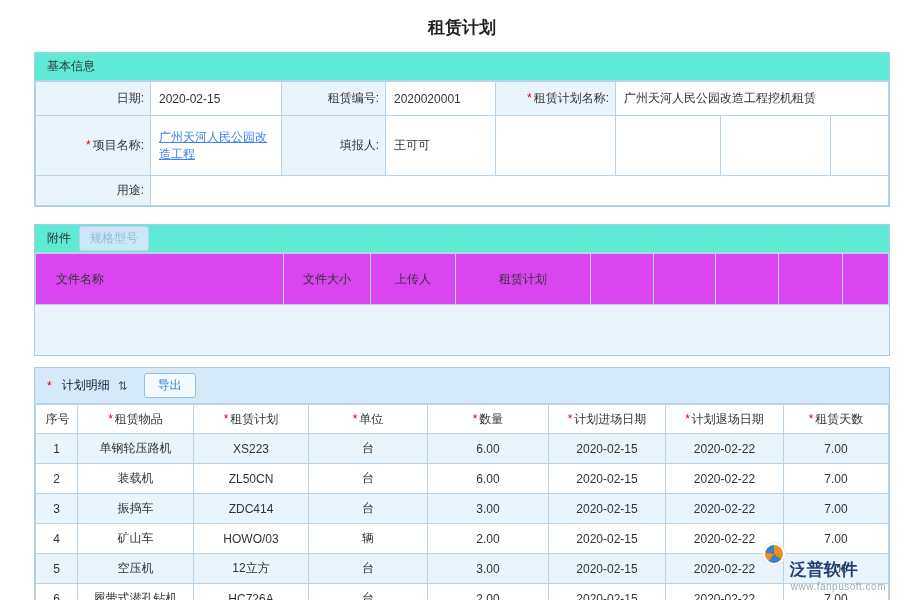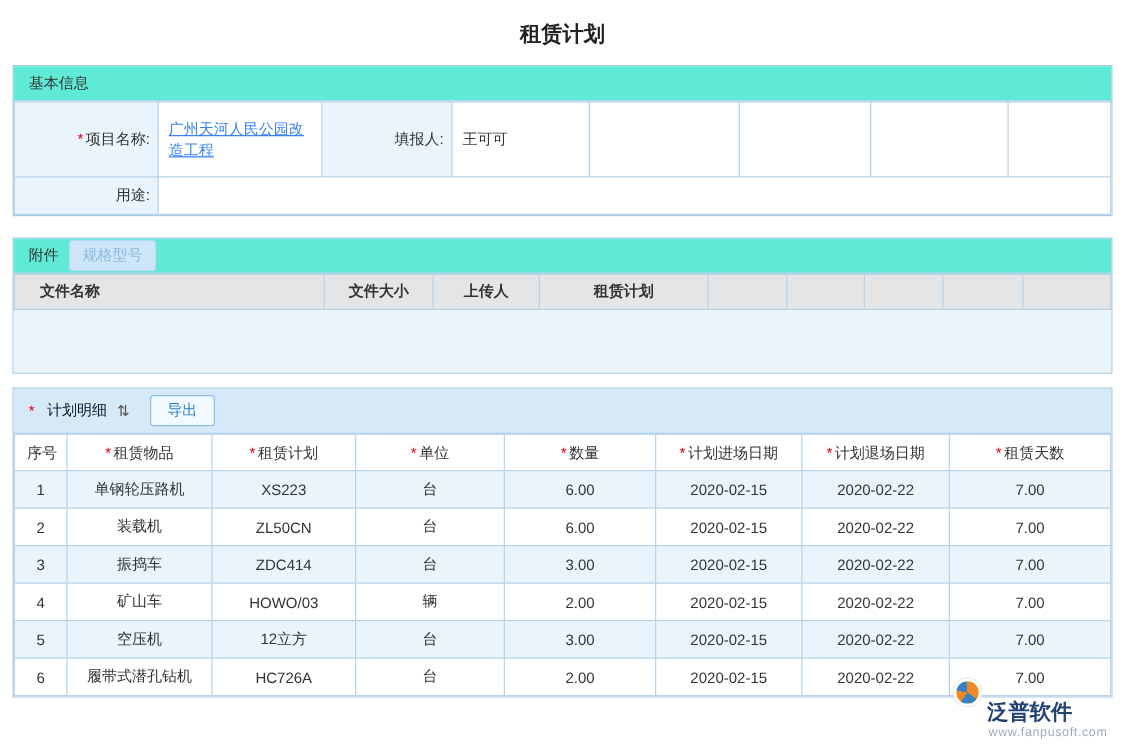--- a/index.html
+++ b/index.html
@@ -2,21 +2,21 @@
 <html><head>
 <meta charset="utf-8">
 <style>
   * { box-sizing: border-box; margin: 0; padding: 0; }
   html, body {
     width: 900px; height: 600px; overflow: hidden;
     background: #ffffff;
     font-family: "Liberation Sans", "DejaVu Sans", sans-serif;
     color: #333;
   }
-  .page { position: relative; width: 900px; height: 600px; }
+  .page { position: relative; width: 900px; height: 600px; padding-left: 24px; }
 
   h1.title {
     text-align: center; font-size: 17px; font-weight: bold; color: #222;
     padding: 16px 0 0 0; height: 52px;
   }
 
   .panel { margin: 0 10px; border: 1px solid #a9cbe4; background: #fff; }
   .panel-header {
     background: #5eead4; height: 28px; display: flex; align-items: center;
     padding: 0 12px; font-size: 12px; color: #333; gap: 8px;
@@ -34,22 +34,22 @@
   .info-table tr:last-child td { height: 30px; }
   a.link { color: #3b82f6; cursor: pointer; }
 
   
   .btn-upload {
     background: #cde7f9; border: 1px solid #b5d9f2; color: #8fb9da;
     font-size: 12px; padding: 3px 10px; border-radius: 3px; cursor: pointer;
     font-family: inherit;
   }
   .attach-table th {
-    border: 1px solid #b8d4ea; height: 28px; background: #e5e5e5;
-    font-weight: bold; font-size: 12px; text-align: center; color: #333;
+    border: 1px solid #b8d4ea; height: 51px; background: #d946ef;
+    font-weight: normal; font-size: 12px; text-align: center; color: #333;
   }
   .attach-table th.first { text-align: left; padding-left: 20px; }
   .attach-empty { height: 50px; background: #e9f4fc; }
 
   
   .plan-header { height: 36px; background: #d5e9f8; border-bottom: 1px solid #b8d4ea; }
   .plan-header .sec-title { font-size: 12px; color: #0f172a; }
   .sort-icon { font-size: 12px; color: #555; cursor: pointer; }
   .btn-export {
     background: #f2f9ff; border: 1px solid #8fc0e8; color: #2e7fbe;
@@ -92,20 +92,28 @@
         <col style="width:115px">
           <col style="width:131px">
           <col style="width:104px">
           <col style="width:110px">
         <col style="width:120px">
           <col style="width:105px">
           <col style="width:110px">
           <col>
       </colgroup>
       <tbody>
+        <tr>
+          <td class="lbl">日期:</td>
+          <td>2020-02-15</td>
+          <td class="lbl">租赁编号:</td>
+          <td>2020020001</td>
+          <td class="lbl"><span class="req">*</span><span>租赁计划名称:</span></td>
+          <td colspan="3">广州天河人民公园改造工程挖机租赁</td>
+        </tr>
         <tr class="tall">
           <td class="lbl"><span class="req">*</span><span>项目名称:</span></td>
           <td><a class="link" href="#">广州天河人民公园改造工程</a></td>
           <td class="lbl">填报人:</td>
           <td>王可可</td>
           <td></td>
           <td></td>
           <td></td>
           <td></td>
         </tr>

